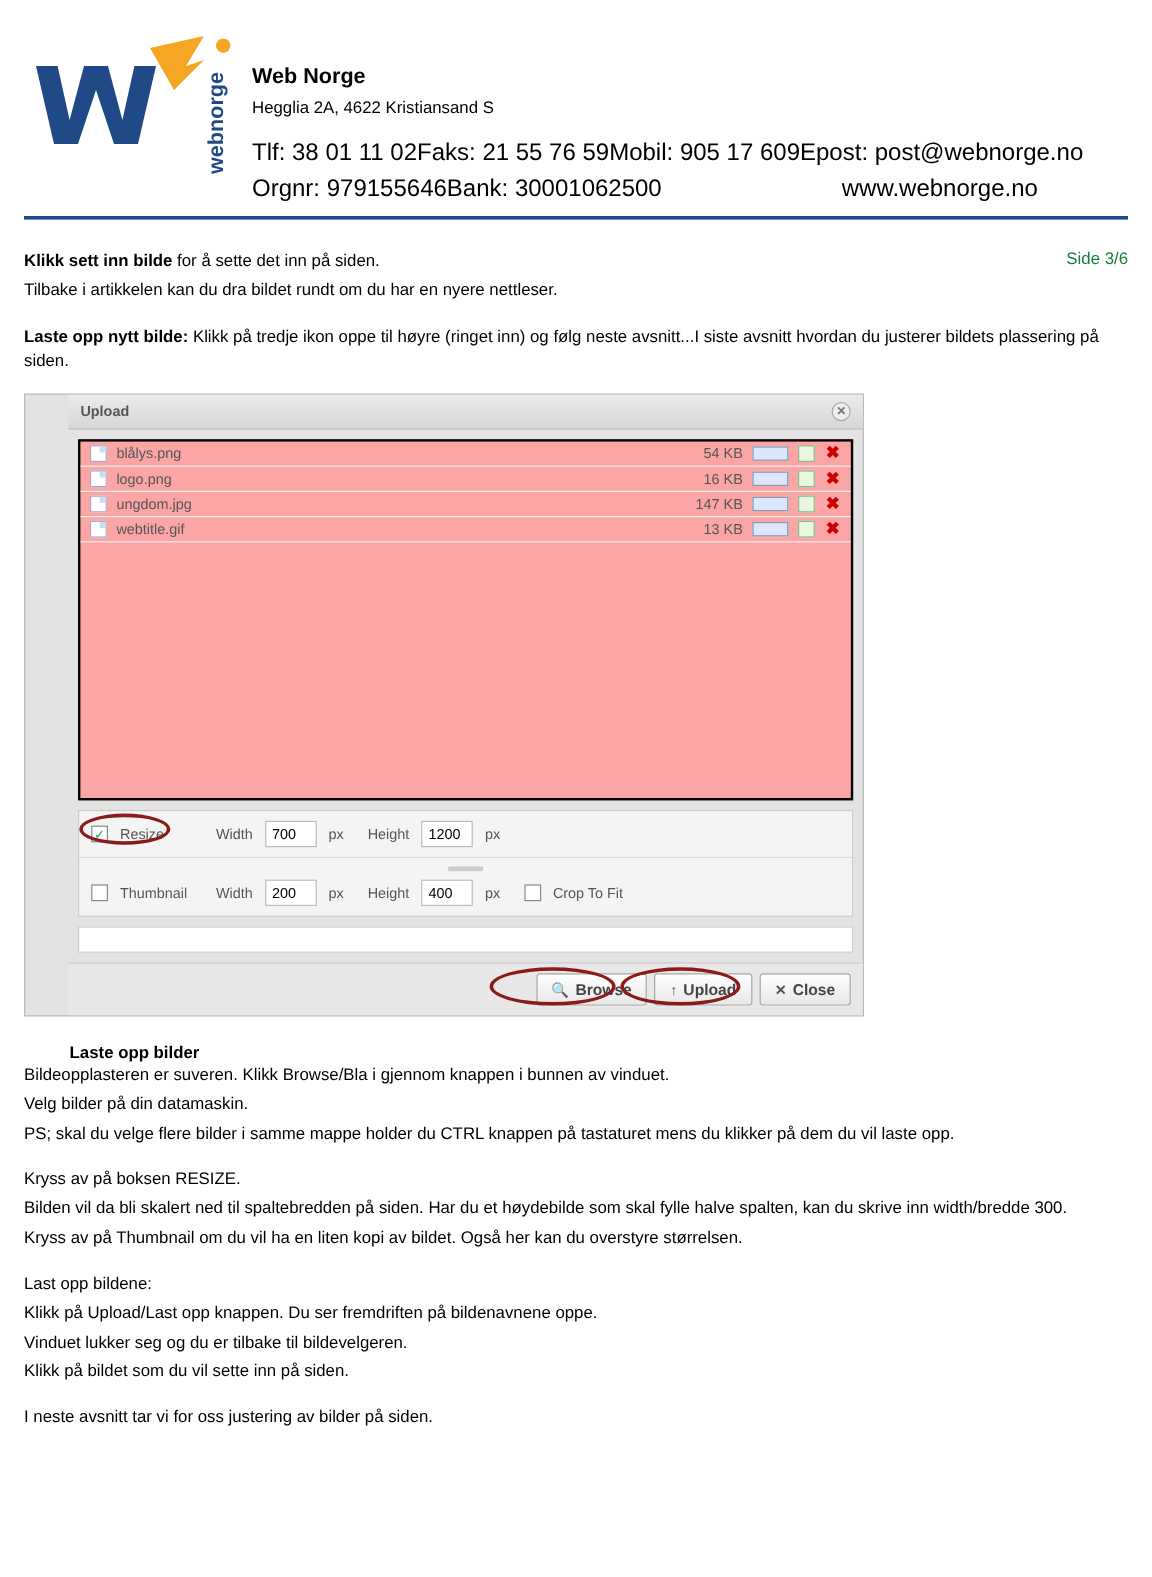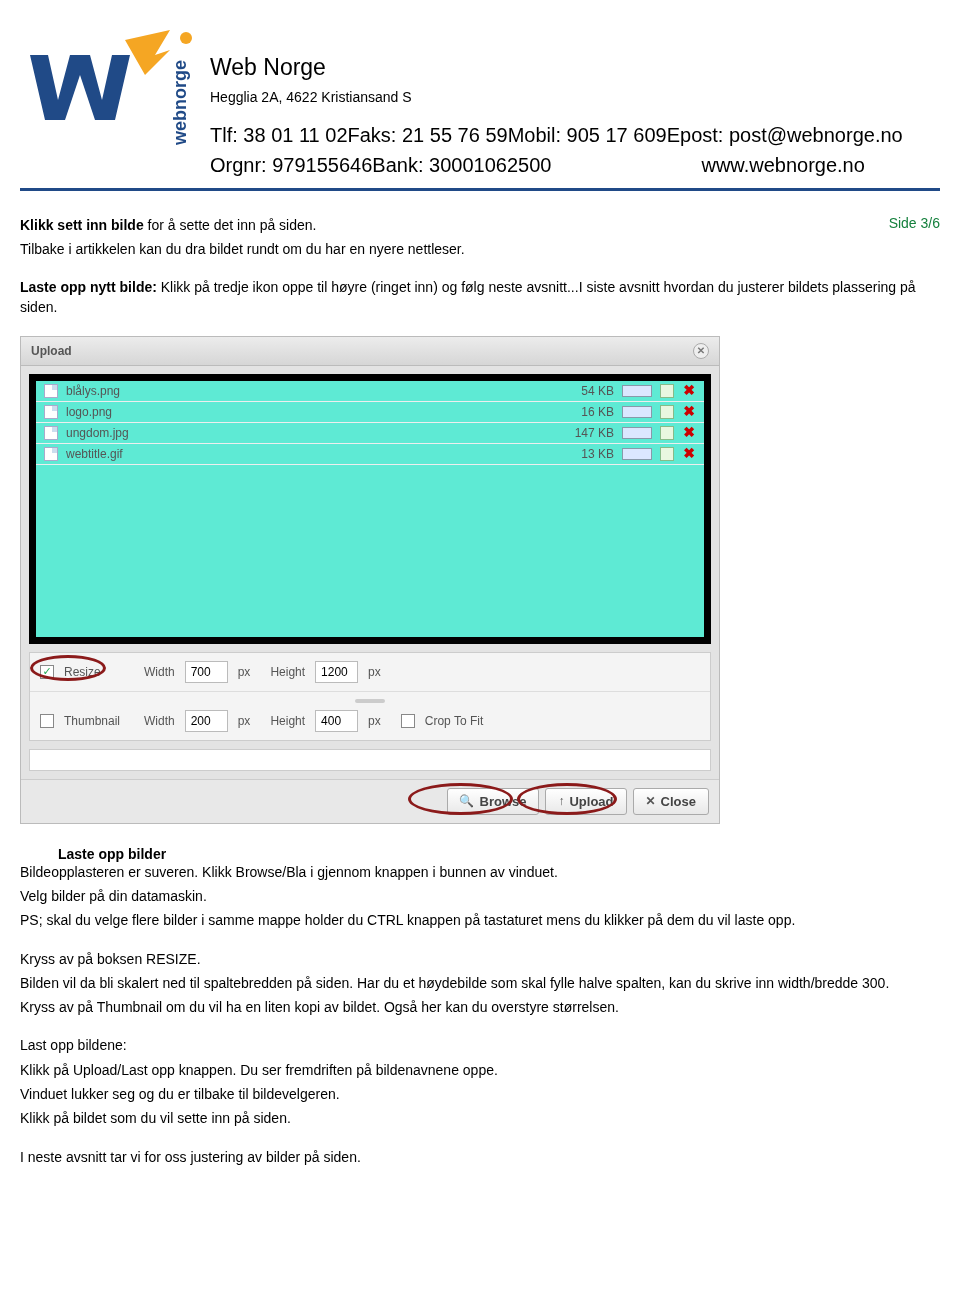--- a/index.html
+++ b/index.html
@@ -8,45 +8,46 @@
     font-size: 14px;
     color: #000;
     background: #fff;
     width: 960px;
     padding: 20px 20px 40px 20px;
   }
   .header { display: flex; align-items: flex-start; margin-bottom: 8px; }
   .logo-block { margin-right: 10px; }
   .logo { width: 180px; height: 130px; }
   .company-info { padding-top: 30px; font-size: 14px; line-height: 1.5; }
-  .company-name { font-weight: normal; font-size: 23px; margin-bottom: 2px; }
+  .company-name { font-weight: bold; font-size: 18px; margin-bottom: 2px; }
   .contact-row { display: flex; margin-top: 12px; font-size: 20px; }
   .hr-blue { border: none; border-top: 3px solid #204a87; margin: 2px 0 24px 0; }
   .page-num { float: right; font-size: 14px; color: #15803d; margin-top: 0; }
   .body-text { font-size: 14px; line-height: 1.45; margin: 0 0 4px 0; clear: none; }
   .body-text.sp { margin-top: 18px; }
   .bold { font-weight: bold; }
 
   .upload-window {
     border: 1px solid #bbb;
     background: #e3e3e3;
     margin: 18px 0 22px 0;
     width: 700px;
     font-size: 12px;
     color: #333;
+    padding-left: 36px;
   }
   .uw-titlebar {
     background: linear-gradient(#ececec,#d6d6d6);
     border-bottom: 1px solid #bbb;
     padding: 6px 10px;
     display: flex; justify-content: space-between; align-items: center;
     font-weight: bold; color:#555;
   }
   .uw-close { width:16px; height:16px; border:1px solid #aaa; border-radius:8px; background:#eee; display:flex; align-items:center; justify-content:center; font-size:10px; color:#777; }
-  .uw-filelist { background:#5eead4; border:7px solid #000000; margin:8px; height:270px; }
+  .uw-filelist { background:#fca5a5; border:2px solid #000000; margin:8px; height:301px; }
   .uw-row { display:flex; align-items:center; padding:3px 8px; border-bottom:1px solid #eee; font-size:12px; color:#555; }
   .uw-row .ficon { width:14px; height:14px; background:#fff; border:1px solid #aac; margin-right:8px; position:relative; }
   .uw-row .ficon::after { content:""; position:absolute; top:0; right:0; width:5px; height:5px; background:#cde; }
   .uw-row .fname { flex:1; }
   .uw-row .fsize { width:70px; text-align:right; color:#555; }
   .uw-row .progress { width:30px; height:12px; background:#dbe7ff; border:1px solid #89a; margin:0 8px; }
   .uw-row .addbtn { width:14px; height:14px; background:#e9f7e0; border:1px solid #8b8; margin-right:8px; }
   .uw-row .delbtn { width:14px; height:14px; color:#c00; font-weight:bold; font-size:14px; line-height:12px; text-align:center; cursor:pointer; }
 
   .uw-options { margin:0 8px 8px 8px; background:#f4f4f4; border:1px solid #ccc; }

